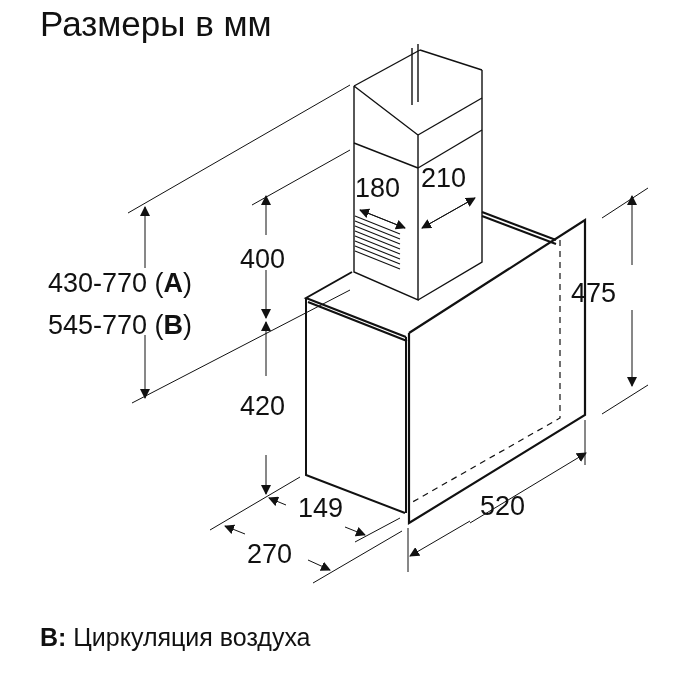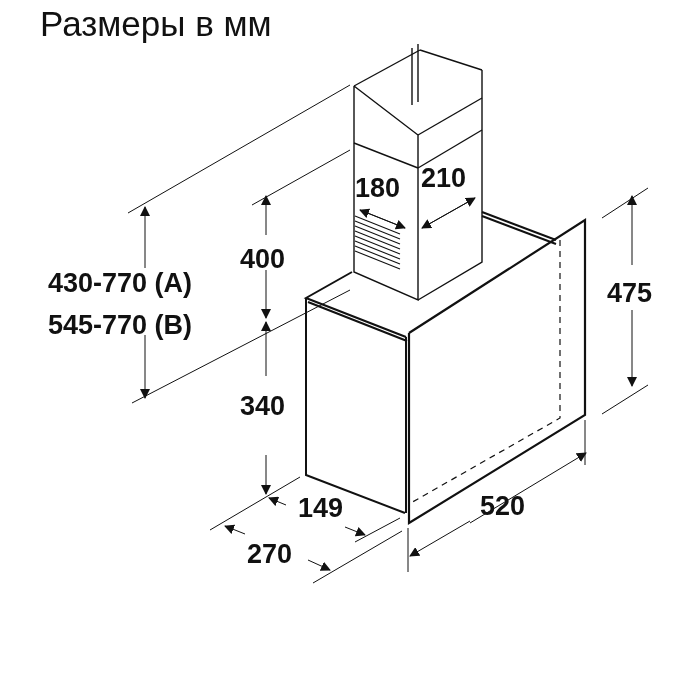--- a/index.html
+++ b/index.html
@@ -1,19 +1,19 @@
 <!DOCTYPE html>
 <html><head>
 <meta charset="utf-8">
 <style>
   html, body { margin: 0; padding: 0; background: #ffffff; }
   body { width: 700px; height: 700px; position: relative; overflow: hidden;
          font-family: "Liberation Sans", sans-serif; color: #111; }
   .title { position: absolute; left: 40px; top: 4px; font-size: 35px; }
-  .dim { position: absolute; font-size: 27px; line-height: 1; font-weight: bold; }
+  .dim { position: absolute; font-size: 27px; line-height: 1; }
   .legend { position: absolute; left: 40px; top: 622px; font-size: 25px; line-height: 30px; }
   .legend b { font-weight: bold; }
   svg { position: absolute; left: 0; top: 0; }
 </style>
 </head>
 <body>
 
 <div class="title">Размеры в мм</div>
 
 <svg width="700" height="700" viewBox="0 0 700 700">
@@ -91,20 +91,21 @@
       <line x1="475" y1="198" x2="422" y2="228" marker-end="url(#arr)"></line>
     </g>
   </g>
 </svg>
 
 <div class="dim" style="left:355px;top:175px;">180</div>
 <div class="dim" style="left:421px;top:165px;">210</div>
 <div class="dim" style="left:240px;top:238px;margin-top:8px;">400</div>
 <div class="dim" style="left:48px;top:270px;"><span>430-770</span> (<b>A</b>)</div>
 <div class="dim" style="left:48px;top:312px;"><span>545-770</span> (<b>B</b>)</div>
-<div class="dim" style="left:240px;top:393px;">340</div>
-<div class="dim" style="left:607px;top:280px;text-align:center;">475</div>
+<div class="dim" style="left:240px;top:393px;">420</div>
+<div class="dim" style="left:571px;top:280px;text-align:center;">475</div>
 <div class="dim" style="left:298px;top:495px;">149</div>
 <div class="dim" style="left:247px;top:541px;">270</div>
 <div class="dim" style="left:480px;top:493px;">520</div>
 
 <div class="legend">
+  <div><b>B:</b> <span>Циркуляция воздуха</span></div>
 </div>
 
 </body></html>

